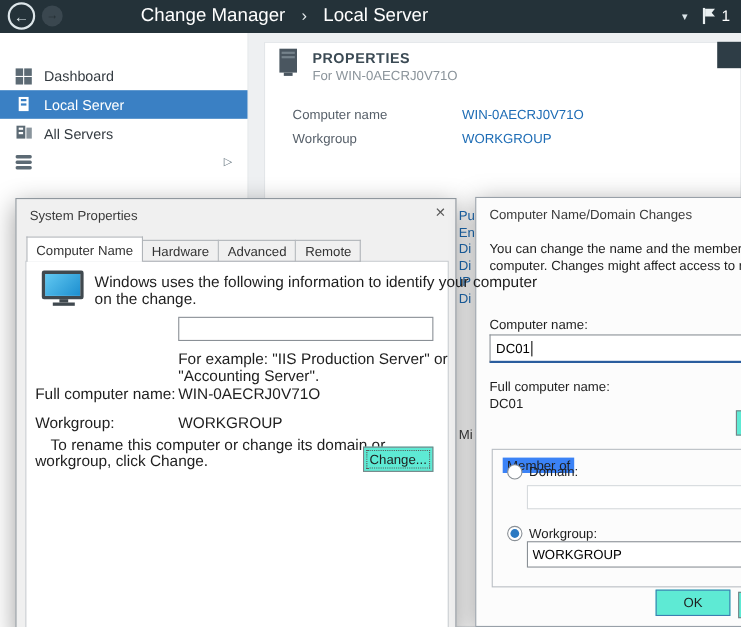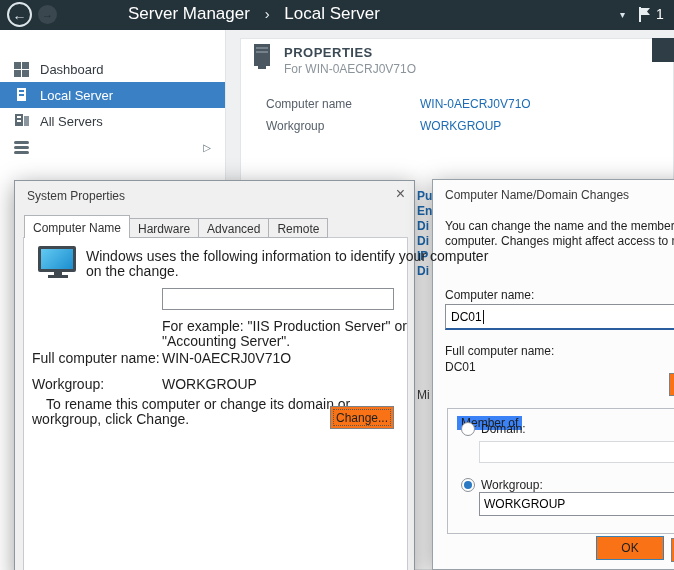--- a/index.html
+++ b/index.html
@@ -45,21 +45,21 @@
     position: absolute; left: 240px; top: 38px; width: 434px; height: 532px;
     background: #ffffff; border: 1px solid #e3e6e9;
   }
   .tile-head-icon { position: absolute; left: 252px; top: 44px; }
   .tile-title { position: absolute; left: 284px; top: 45px; font-size: 13px; font-weight: bold; color: #3b4a54; letter-spacing: 0.5px; }
   .tile-sub { position: absolute; left: 284px; top: 62px; font-size: 12px; color: #8b949b; }
   .prop-label { position: absolute; left: 266px; font-size: 12px; color: #57606a; }
   .prop-value { position: absolute; left: 420px; font-size: 12px; color: #1d6cb5; cursor: pointer; }
   .tasks-frag { position: absolute; left: 652px; top: 38px; width: 22px; height: 24px; background: #2e3d46; }
 
-  .frag-col { position: absolute; left: 417px; top: 189px; width: 15px; height: 105px; overflow: hidden; font-weight: bold; }
+  .frag-col { position: absolute; left: 417px; top: 189px; width: 15px; height: 105px; overflow: hidden; }
   .frag-col div { font-size: 12px; line-height: 15px; color: #1d6cb5; white-space: nowrap; }
   .frag-dark { position: absolute; left: 417px; top: 388px; width: 15px; overflow: hidden; font-size: 12px; color: #3c3c3c; white-space: nowrap; }
 
   
   .dialog { position: absolute; box-shadow: 0 5px 22px rgba(0,0,0,0.38); }
   .dlg-title { position: absolute; left: 12px; top: 8px; font-size: 12px; color: #3a3a3a; white-space: nowrap; }
   .dlg-close { position: absolute; right: 9px; top: 5px; font-size: 16px; color: #5a5a5a; cursor: pointer; line-height: 1; }
 
   
   .sysprops { left: 14px; top: 180px; width: 401px; height: 400px; background: #f0f0f0; border: 1px solid #8f979e; }
@@ -81,21 +81,21 @@
   .monitor .scr { width: 38px; height: 26px; border: 3px solid #40494f; border-radius: 2px; background: linear-gradient(135deg, #62c9f2, #1c8ecf); }
   .monitor .neck { width: 8px; height: 3px; background: #40494f; margin: 0 auto; }
   .monitor .base { width: 20px; height: 3px; background: #40494f; margin: 0 auto; }
   .sp-text { position: absolute; font-size: 14px; color: #1e1e1e; white-space: nowrap; }
   .sp-input {
     position: absolute; left: 138px; top: 50px; width: 232px; height: 22px;
     border: 1px solid #8a9096; background: #fff; font-size: 12px; padding: 0 4px;
     font-family: "Liberation Sans", sans-serif;
   }
   .btn {
-    position: absolute; font-size: 12px; color: #1e1e1e; background: #f97316;
+    position: absolute; font-size: 12px; color: #1e1e1e; background: #5eead4;
     border: 1px solid #7c8186; font-family: "Liberation Sans", sans-serif; cursor: pointer;
   }
   .btn-change { left: 306px; top: 168px; width: 64px; height: 23px; }
   .btn-change::after { content: ""; position: absolute; left: 2px; top: 2px; right: 2px; bottom: 2px; border: 1px dotted #5a5a5a; }
 
   
   .namechg { left: 432px; top: 179px; width: 300px; height: 391px; background: #fcfcfc; border: 1px solid #98a0a8; }
   .nc-text { position: absolute; font-size: 12px; color: #1e1e1e; white-space: nowrap; }
   .nc-input {
     position: absolute; left: 12px; top: 124px; width: 290px; height: 26px; background: #fff;
@@ -126,21 +126,21 @@
 <div class="screen">
 
   <div class="topbar">
     <div class="nav-back">
       <span>←</span>
     </div>
     <div class="nav-fwd">
       <span>→</span>
     </div>
     <div class="crumb">
-      <span>Server Manager</span>
+      <span>Change Manager</span>
       <span class="sep">›</span>
       <span>Local Server</span>
     </div>
     <span class="tb-caret">▾</span>
     <svg class="tb-flag" width="13" height="15">
       <rect x="1" y="0" width="2" height="15" fill="#e8eef0"></rect>
       <polygon points="3,1 12,1 9,4.5 12,8 3,8" fill="#e8eef0"></polygon>
     </svg>
     <span class="tb-count">1</span>
   </div>

